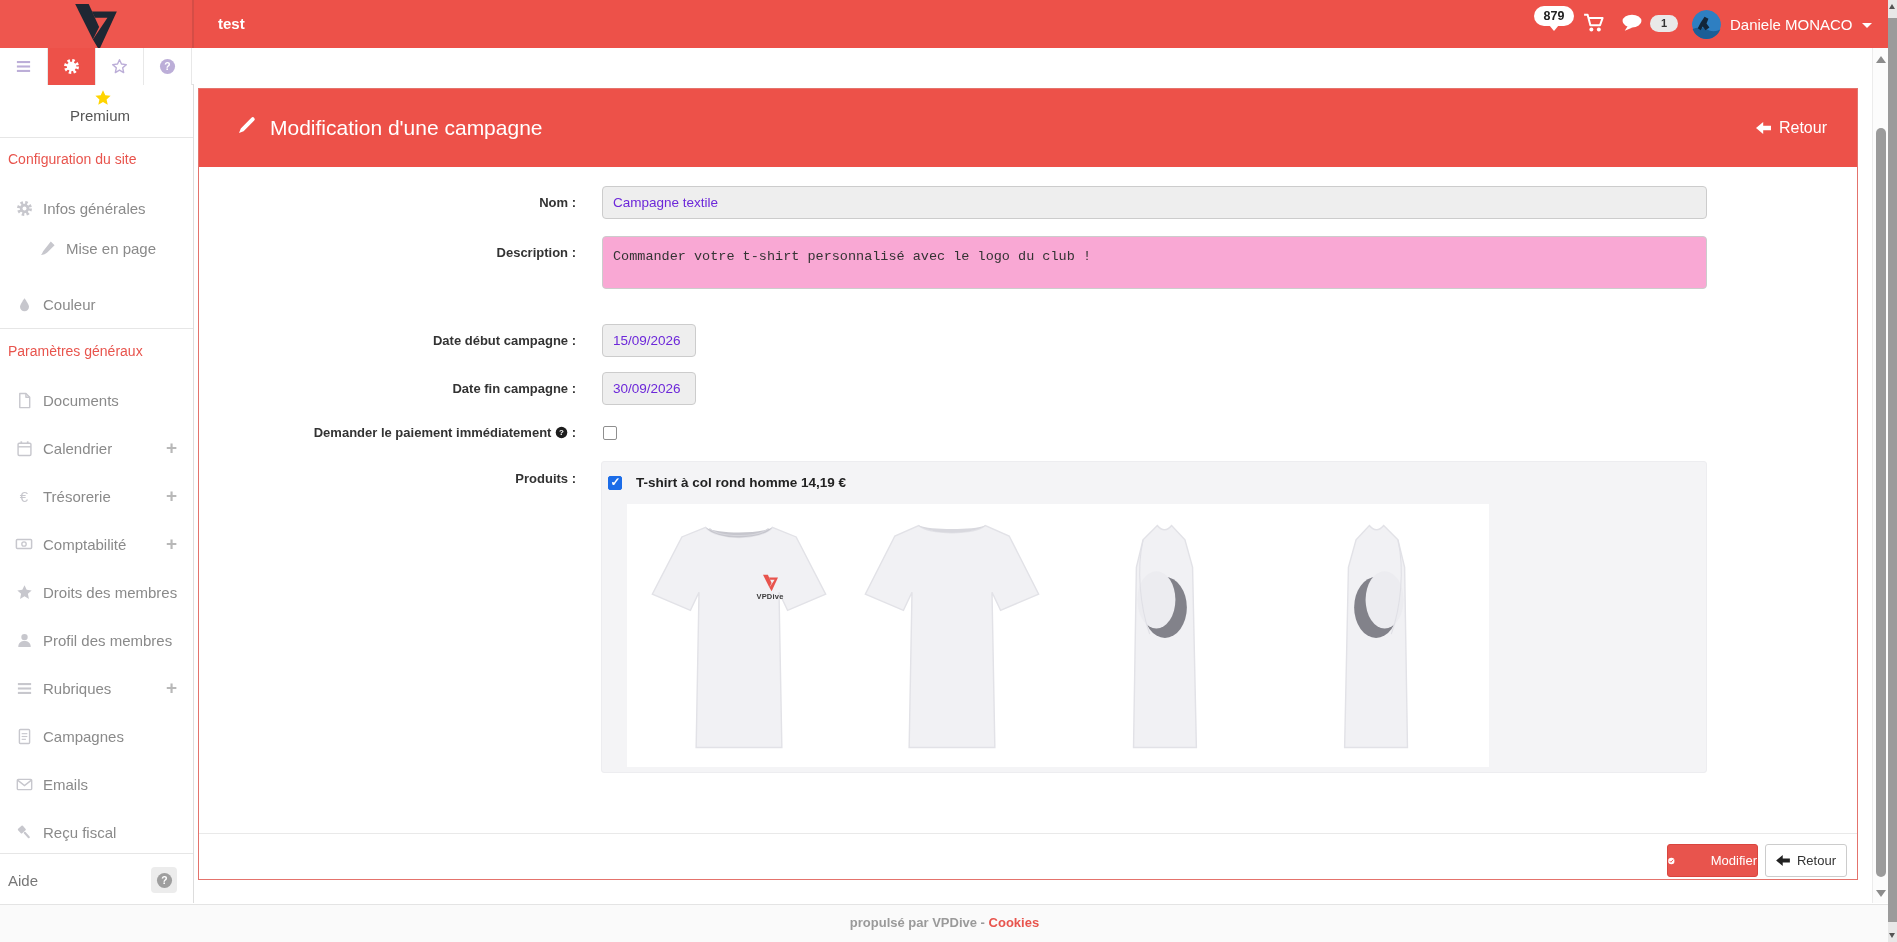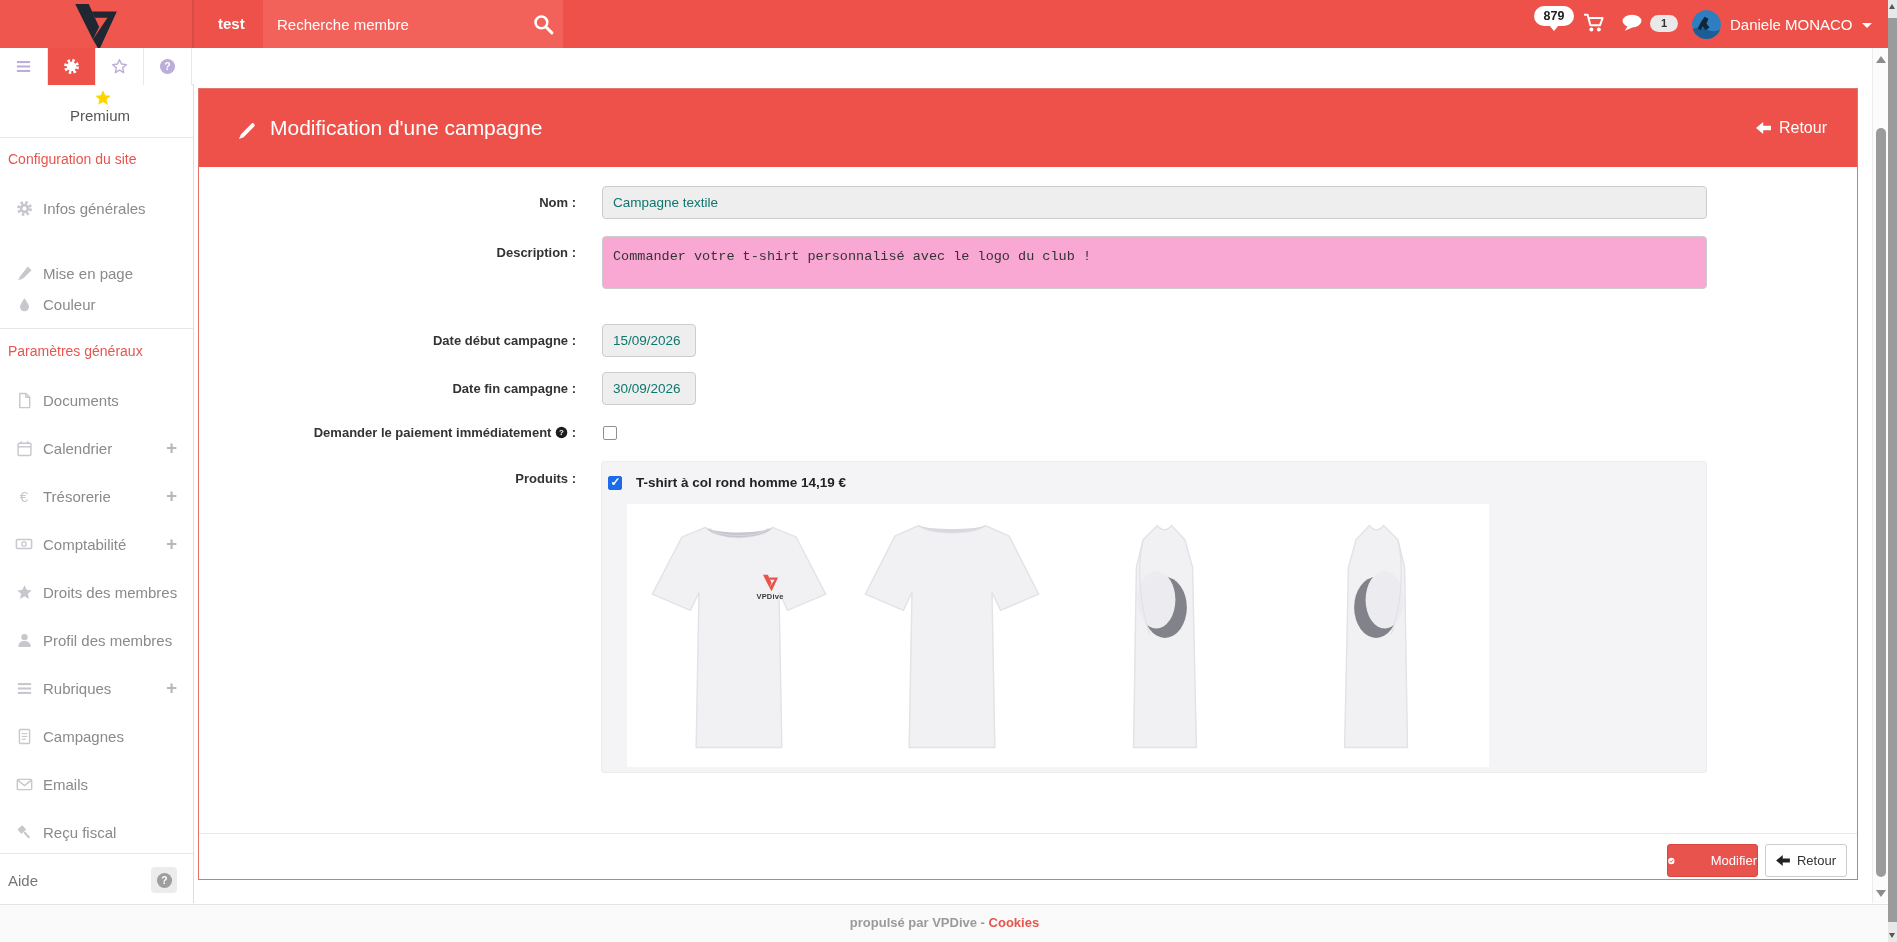--- a/index.html
+++ b/index.html
@@ -46,28 +46,28 @@
   .side-divider { position:absolute; left:0; width:193px; border-top:1px solid #e6e6e6; }
   .premium-label { margin-left:7px; font-size:15px; color:#555; }
   .premium-star { color:#ffd400; }
   .aide-row { position:absolute; left:0; top:857px; width:193px; height:46px; display:flex; align-items:center; }
   .aide-label { margin-left:8px; font-size:15px; color:#777; }
   .aide-btn { position:absolute; right:16px; width:26px; height:26px; background:#ececec; border-radius:4px; display:flex; align-items:center; justify-content:center; cursor:pointer; color:#9e9e9e; }
 
   
   .panel { position:absolute; left:198px; top:88px; width:1660px; height:792px; background:#fff; border:1px solid #e4736c; }
   .panel-header { position:absolute; left:0; top:0; width:100%; height:78px; background:#ed5149; display:flex; align-items:center; }
-  .panel-title-wrap { display:flex; align-items:flex-end; gap:14px; margin-left:39px; }
+  .panel-title-wrap { display:flex; align-items:flex-start; gap:14px; margin-left:39px; }
   .panel-title { color:#fff; font-size:21px; font-weight:400; }
   .header-back { position:absolute; right:30px; top:0; height:78px; display:flex; align-items:center; gap:8px; color:#fff; font-size:16px; cursor:pointer; }
 
   .form-label { position:absolute; left:0; width:377px; text-align:right; font-size:13px; font-weight:bold; color:#333; }
   .lh33 { height:33px; line-height:33px; }
   .lh28 { height:28px; line-height:28px; }
-  .input-gray { position:absolute; background:#eee; border:1px solid #ccc; border-radius:4px; font-size:13.5px; color:#0f766e; padding:0 10px; font-family:"Liberation Sans",sans-serif; outline:none; }
+  .input-gray { position:absolute; background:#eee; border:1px solid #ccc; border-radius:4px; font-size:13.5px; color:#6d28d9; padding:0 10px; font-family:"Liberation Sans",sans-serif; outline:none; }
   .textarea { position:absolute; background:#f9a8d4; border:1px solid #ccc; border-radius:4px; font-size:13.5px; color:#333; padding:12px 10px; font-family:Liberation Mono, monospace; outline:none; resize:none; }
 
   .checkbox { width:14px; height:14px; background:#fff; border:1px solid #8f8f8f; border-radius:2px; cursor:pointer; position:relative; }
   .checkbox.checked { background:#1b6ce8; border-color:#1b6ce8; }
   .checkbox.checked::after { content:"\2713"; position:absolute; left:1.5px; top:-1.5px; color:#fff; font-size:12px; font-weight:bold; }
 
   .products-panel { position:absolute; left:402px; top:372px; width:1106px; height:312px; background:#f4f4f6; border:1px solid #ededf0; border-radius:3px; }
   .product-head { position:absolute; left:6px; top:13px; display:flex; align-items:center; gap:14px; }
   .product-title { font-size:13.5px; font-weight:bold; color:#222; }
   .product-strip { position:absolute; left:25px; top:42px; width:862px; height:263px; background:#fff; display:flex; align-items:center; justify-content:space-between; padding:0 12px; }
@@ -214,28 +214,20 @@
 
 <div class="screen">
 
   <div class="topbar">
     <div class="logo-block">
       <svg class="logo-mark" style="color:#1f2733">
           <use href="#i-vlogo"></use>
         </svg>
     </div>
     <div class="site-tab">test</div>
-    <div class="searchbox">
-      <input type="text" placeholder="Recherche membre" style="">
-      <div class="search-btn">
-        <svg width="21" height="21" style="color:#fff">
-            <use href="#i-search"></use>
-          </svg>
-      </div>
-    </div>
 
     <div class="notif-badge">879</div>
     <div class="cart-btn">
       <svg width="22" height="20" style="color:#fff">
           <use href="#i-cart"></use>
         </svg>
     </div>
     <div class="chat-btn">
       <svg width="22" height="20" style="color:#fff">
           <use href="#i-chat"></use>
@@ -290,21 +282,21 @@
     <div class="side-heading" style="top:66px;">Configuration du site</div>
 
     <div class="side-row" style="top:99px;">
       <span class="side-ico">
           <svg width="17" height="17">
             <use href="#i-gear"></use>
           </svg>
         </span>
       <span class="side-label">Infos générales</span>
     </div>
-    <div class="side-row" style="top:164px;">
+    <div class="side-row" style="top:139px;padding-left:23px;">
       <span class="side-ico">
           <svg width="17" height="17">
             <use href="#i-brush"></use>
           </svg>
         </span>
       <span class="side-label">Mise en page</span>
     </div>
     <div class="side-row" style="top:195px;">
       <span class="side-ico">
           <svg width="15" height="17">

